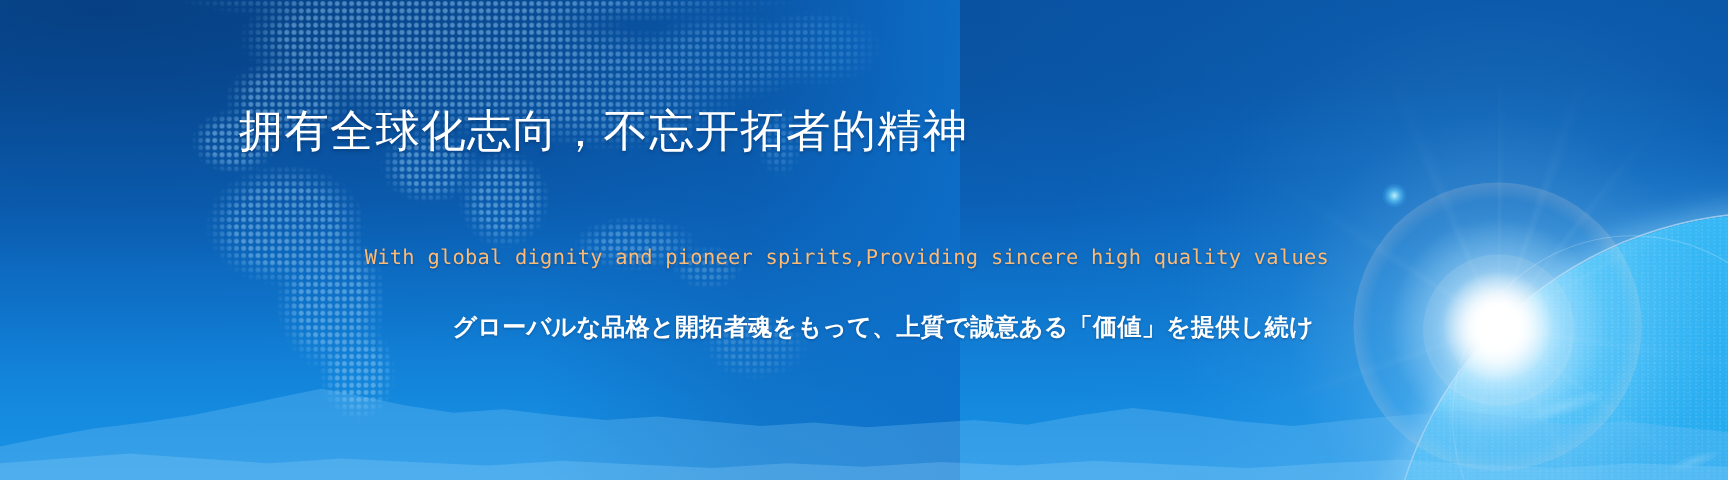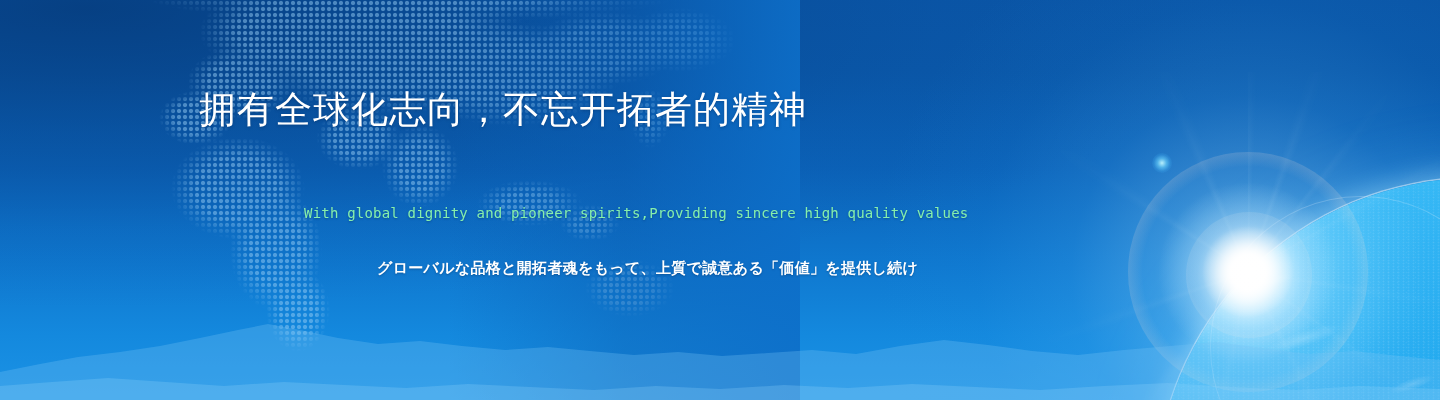--- a/index.html
+++ b/index.html
@@ -307,34 +307,34 @@
     white-space: nowrap;
     text-shadow: 0 1px 3px rgba(3,42,90,0.45);
   }
   .headline-1 { left: 199px; top: 91px; }
   .headline-2 { left: 367px; top: 136px; }
 
   .subline-en {
     position: absolute;
     left: 304px;
     top: 205px;
-    color: #86efac;
+    color: #fdba74;
     font-family: "DejaVu Sans Mono", "Liberation Mono", monospace;
-    font-size: 14px;
+    font-size: 17px;
     letter-spacing: 0.2px;
     white-space: nowrap;
     text-shadow: 0 1px 2px rgba(3,42,90,0.40);
   }
   .subline-jp {
     position: absolute;
     left: 377px;
     top: 259px;
     color: #ffffff;
     font-family: "DejaVu Sans", "Liberation Sans", sans-serif;
-    font-size: 15px;
+    font-size: 20px;
     font-weight: bold;
     letter-spacing: 0.3px;
     white-space: nowrap;
     text-shadow: 0 1px 2px rgba(3,42,90,0.40);
   }
 </style>
 </head>
 <body>
 
 <div id="banner">

